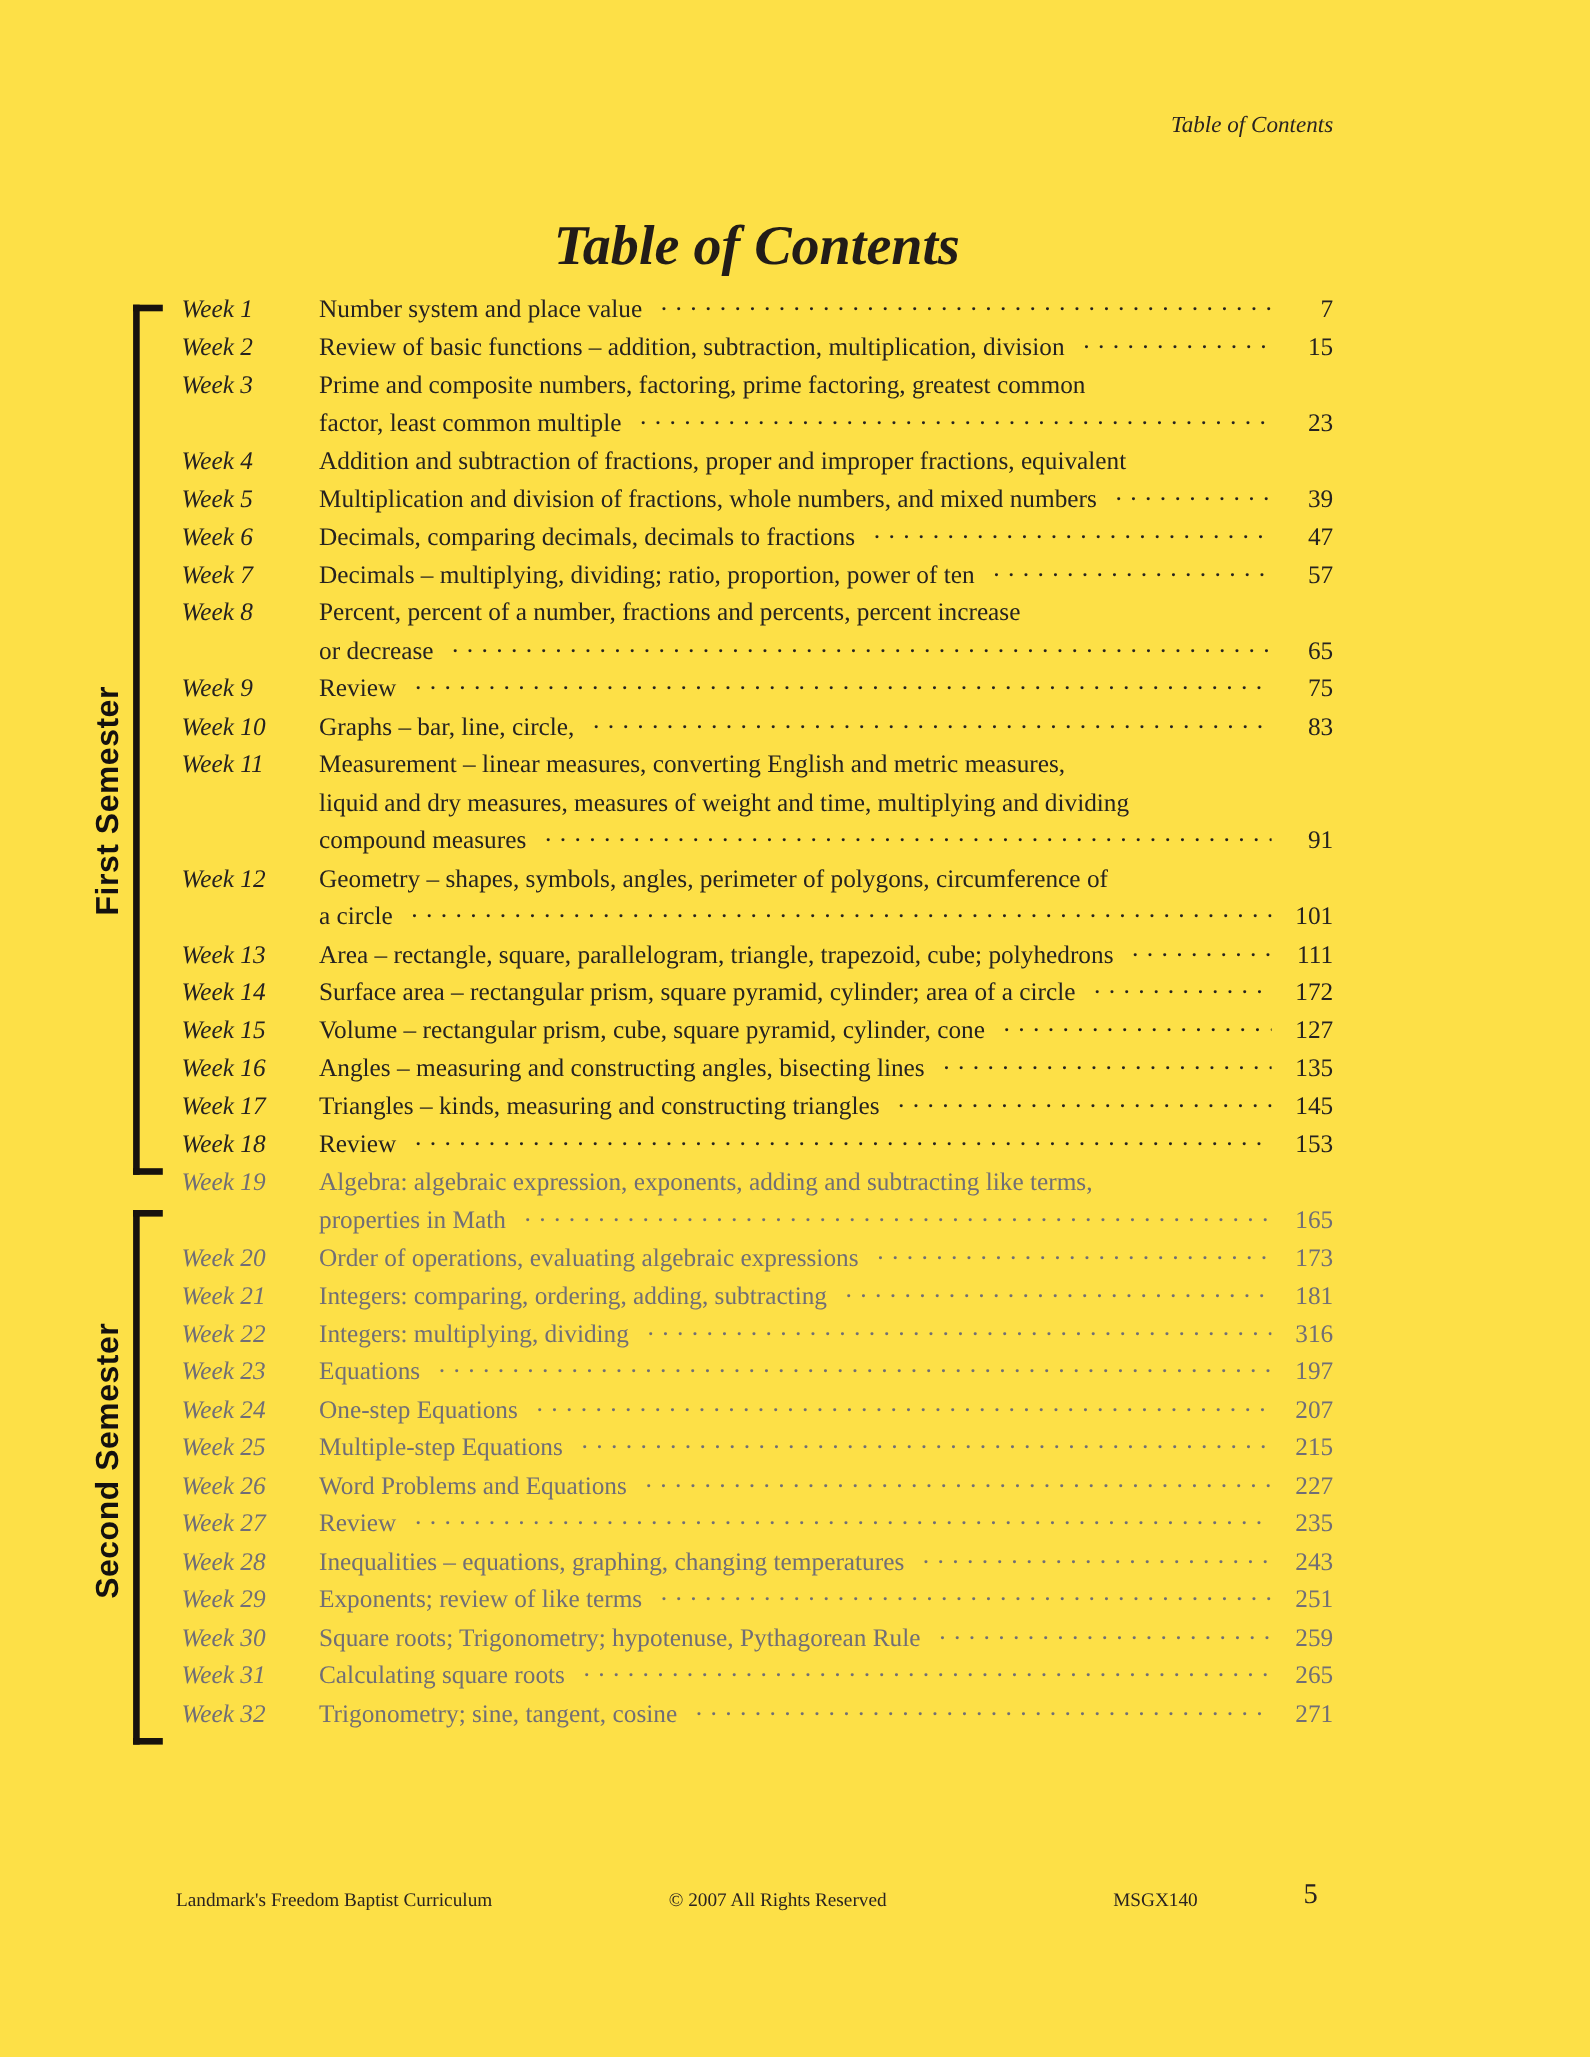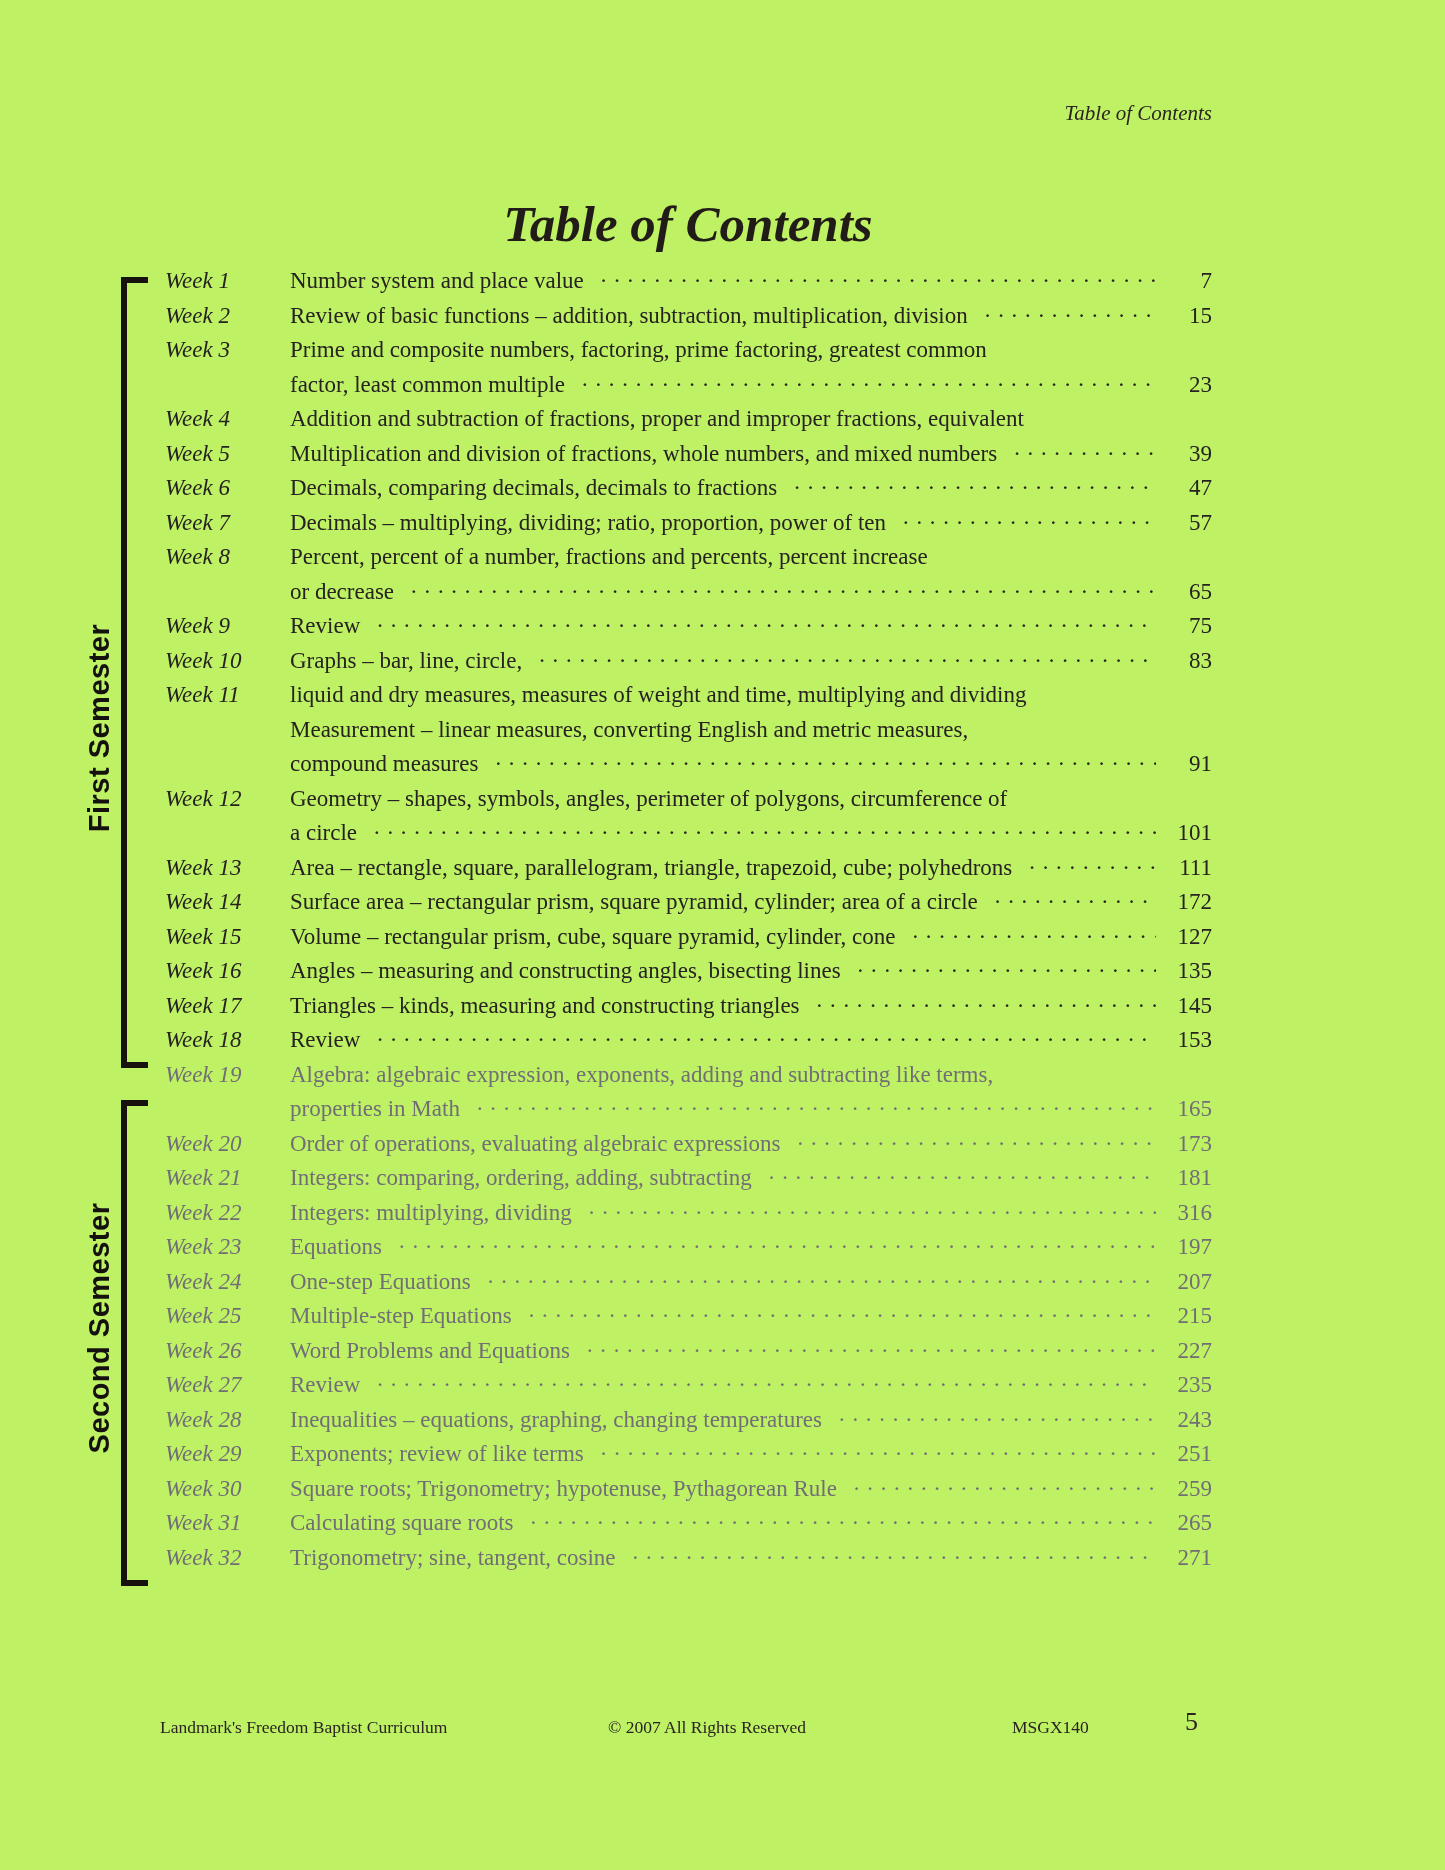--- a/index.html
+++ b/index.html
@@ -1,19 +1,19 @@
 <!DOCTYPE html>
 <html><head>
 <meta charset="utf-8">
 <style>
   html,body { margin:0; padding:0; background:#ffffff; }
   .page {
     position:relative;
     width:1445px; height:1870px;
-    background:#bef264;
+    background:#fde047;
     font-family:"Liberation Serif", serif;
     color:#262220;
     overflow:hidden;
   }
 
   
   .running-header {
     position:absolute; top:101px; right:233px;
     font-style:italic; font-size:21px; line-height:1.2;
     color:#2a2320;
@@ -192,22 +192,22 @@
           <div class="line line-last">
             <span class="text">Graphs – bar, line, circle,</span>
             <span class="dots"></span>
             <span class="pagenum">83</span>
           </div>
         </div>
       </div>
       <div class="entry">
         <span class="week">Week 11</span>
         <div class="body">
+          <div class="line">Measurement – linear measures, converting English and metric measures,</div>
           <div class="line">liquid and dry measures, measures of weight and time, multiplying and dividing</div>
-          <div class="line">Measurement – linear measures, converting English and metric measures,</div>
           <div class="line line-last">
             <span class="text">compound measures</span>
             <span class="dots"></span>
             <span class="pagenum">91</span>
           </div>
         </div>
       </div>
       <div class="entry">
         <span class="week">Week 12</span>
         <div class="body">

